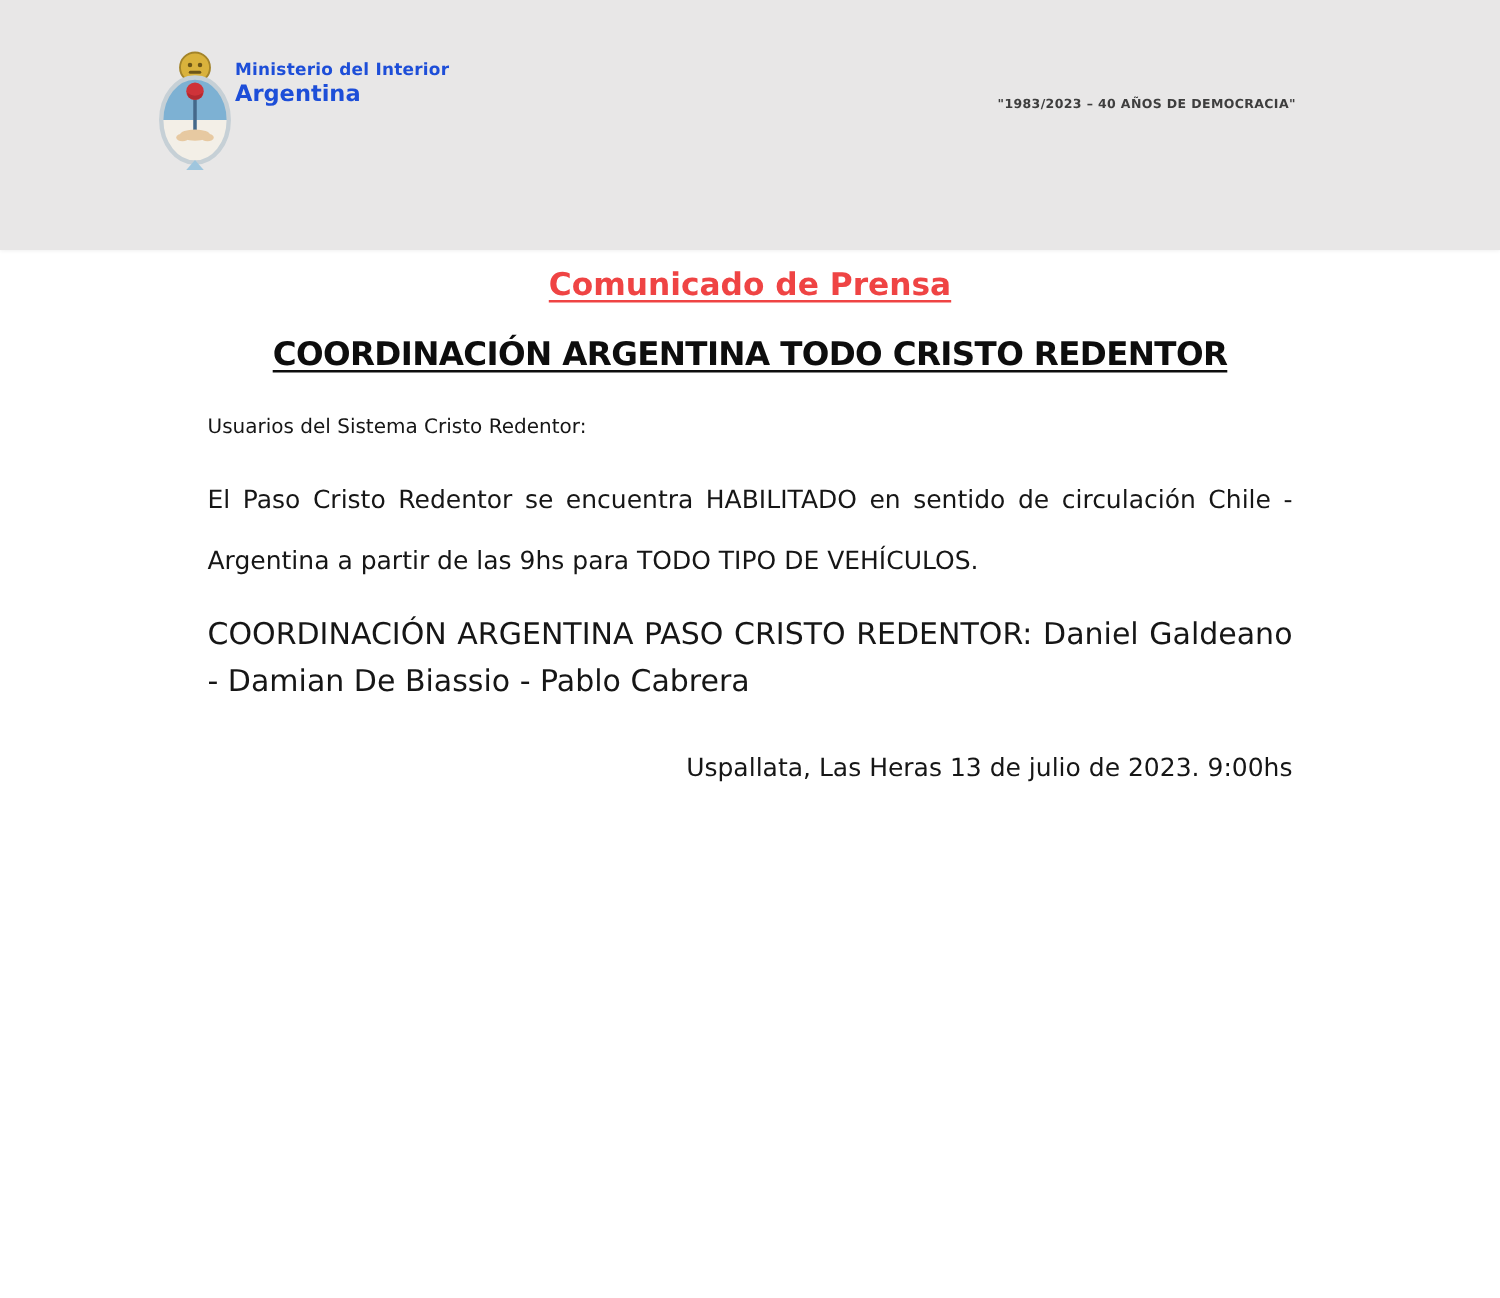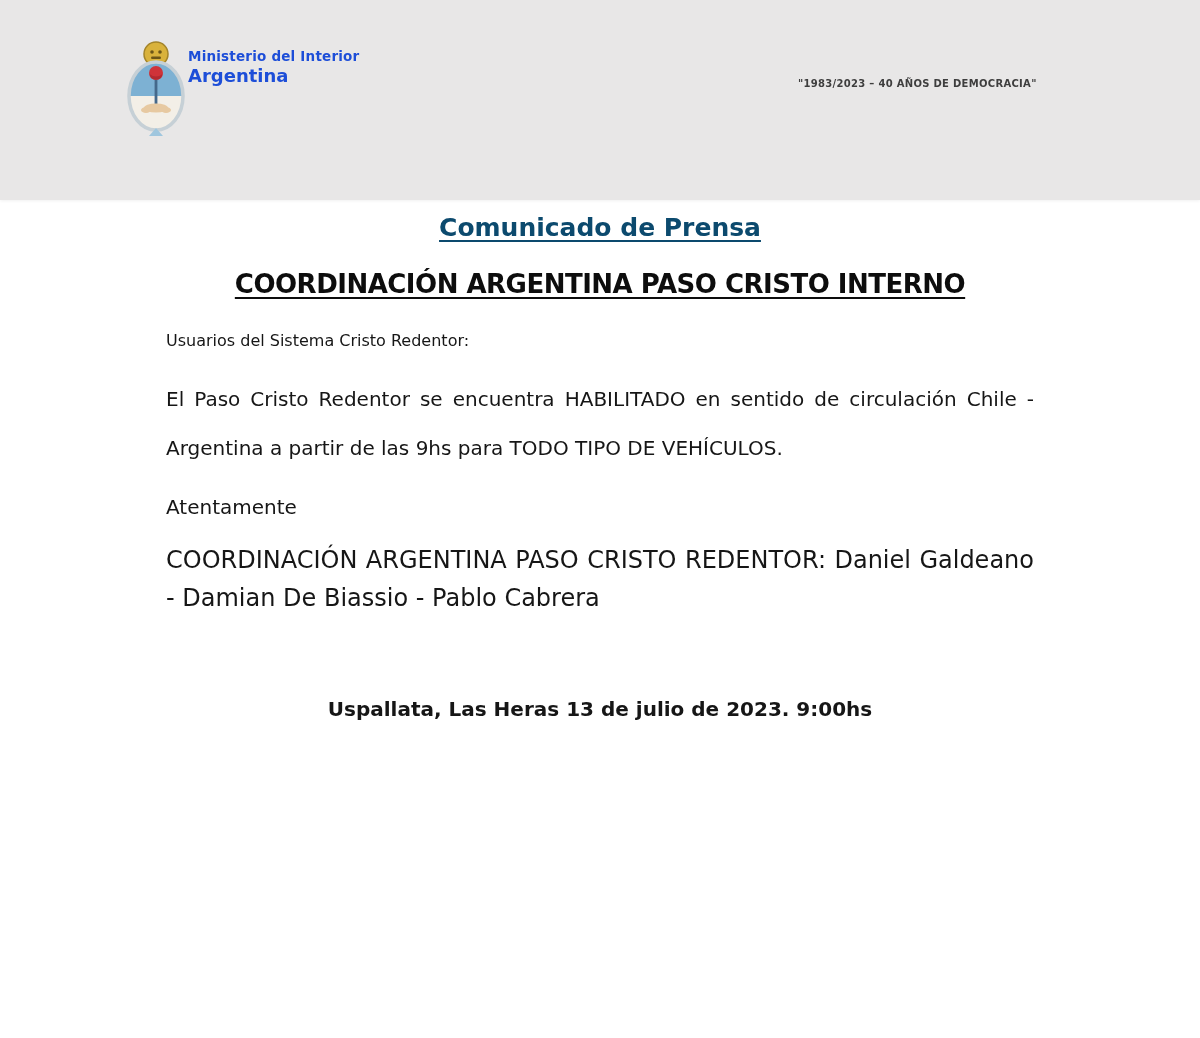--- a/index.html
+++ b/index.html
@@ -63,21 +63,21 @@
   }
   
   .doc-body {
     padding: 0 166px;
   }
   .doc-title {
     margin-top: 13px;
     text-align: center;
     font-size: 25px;
     font-weight: bold;
-    color: #0c4a6e;
+    color: #ef4444;
     text-decoration: underline;
     text-decoration-thickness: 2px;
     text-underline-offset: 4px;
   }
   .doc-subtitle {
     margin-top: 27px;
     text-align: center;
     font-size: 26px;
     font-weight: bold;
     color: #0d0d0d;
@@ -103,26 +103,25 @@
     font-size: 20px;
     line-height: 38px;
   }
   .signature {
     margin-top: 15px;
     font-size: 24px;
     line-height: 38px;
     text-align: justify;
   }
   .dateline {
-    margin-top: 73px;
+    margin-top: 31px;
     font-size: 20px;
     line-height: 38px;
-    text-align: center;
+    text-align: right;
     padding-right: 0px;
-    font-weight: bold;
   }
 </style>
 </head>
 <body>
 
 <div class="page">
 
   <header class="doc-header">
     <svg class="logo" viewBox="0 0 80 98" aria-hidden="true">
       <defs>
@@ -155,24 +154,23 @@
       <div class="ministry-line1">Ministerio del Interior</div>
       <div class="ministry-line2">Argentina</div>
     </div>
 
 
     <div class="democracy">"1983/2023 – 40 AÑOS DE DEMOCRACIA"</div>
   </header>
 
   <main class="doc-body">
     <h1 class="doc-title">Comunicado de Prensa</h1>
-    <h2 class="doc-subtitle">COORDINACIÓN ARGENTINA PASO CRISTO INTERNO</h2>
+    <h2 class="doc-subtitle">COORDINACIÓN ARGENTINA TODO CRISTO REDENTOR</h2>
 
     <p class="salutation">Usuarios del Sistema Cristo Redentor:</p>
 
     <p class="para">El Paso Cristo Redentor se encuentra  HABILITADO en sentido de circulación Chile - Argentina a partir de las 9hs para TODO TIPO DE VEHÍCULOS.</p>
 
-    <p class="closing">Atentamente</p>
     <p class="signature">COORDINACIÓN ARGENTINA PASO CRISTO REDENTOR: Daniel Galdeano - Damian De Biassio - Pablo Cabrera</p>
     <p class="dateline">Uspallata, Las Heras 13 de julio de 2023. 9:00hs</p>
   </main>
 
 </div>
 
 </body></html>

